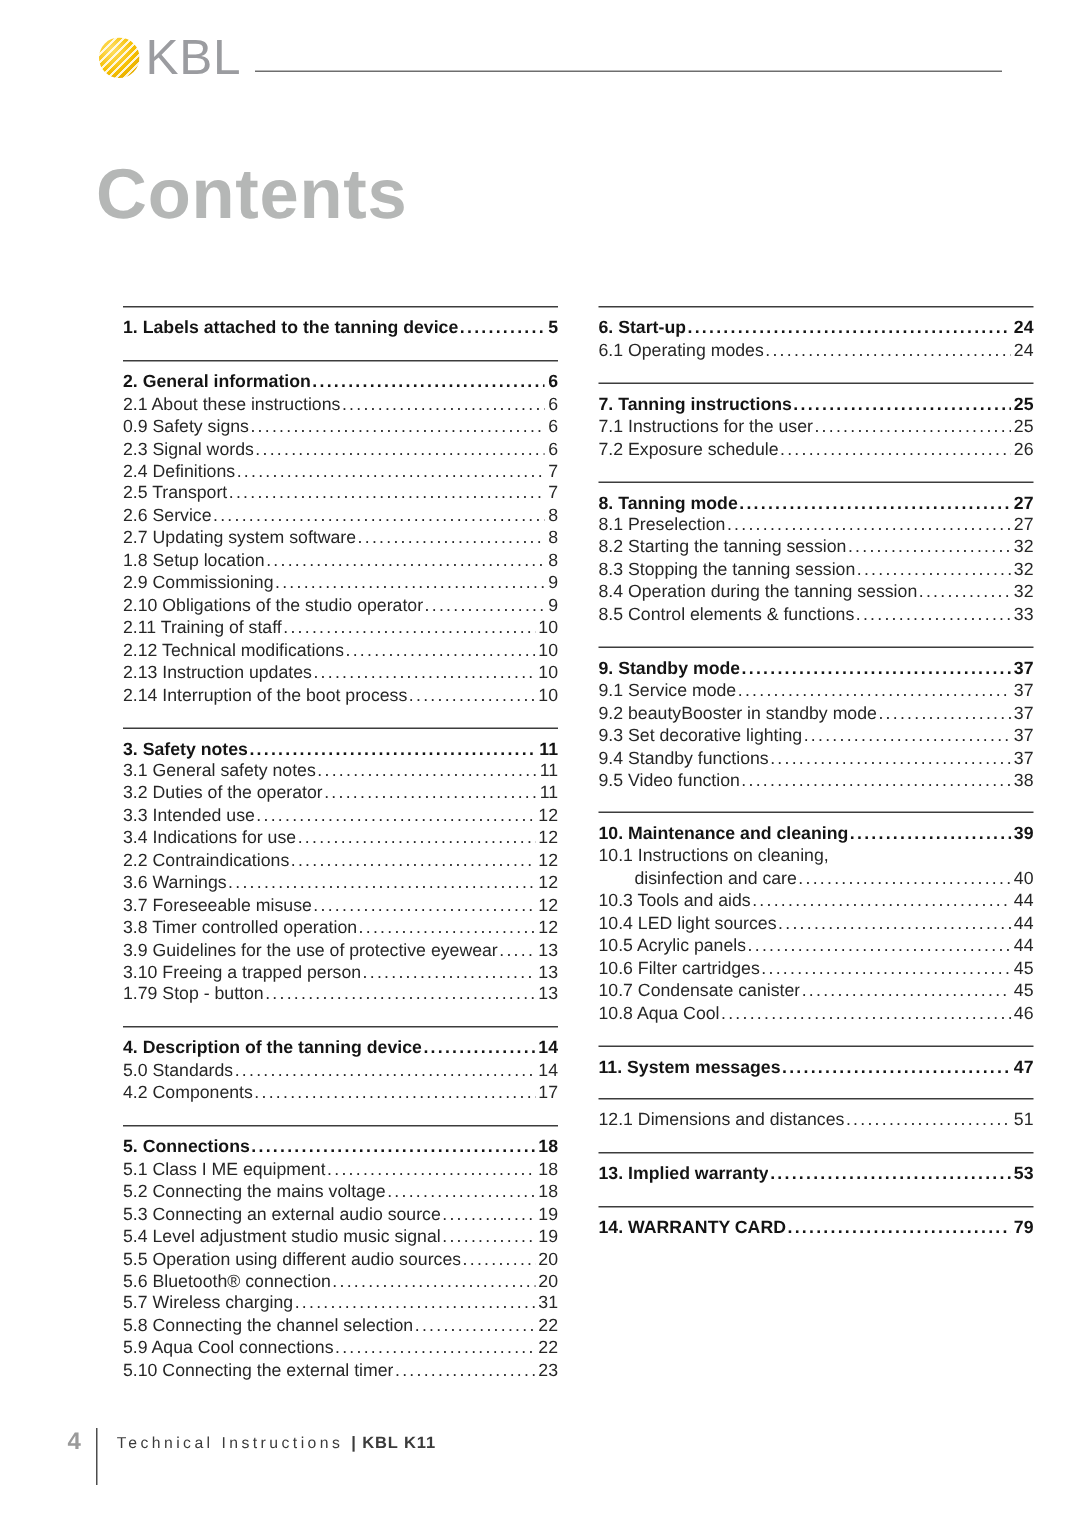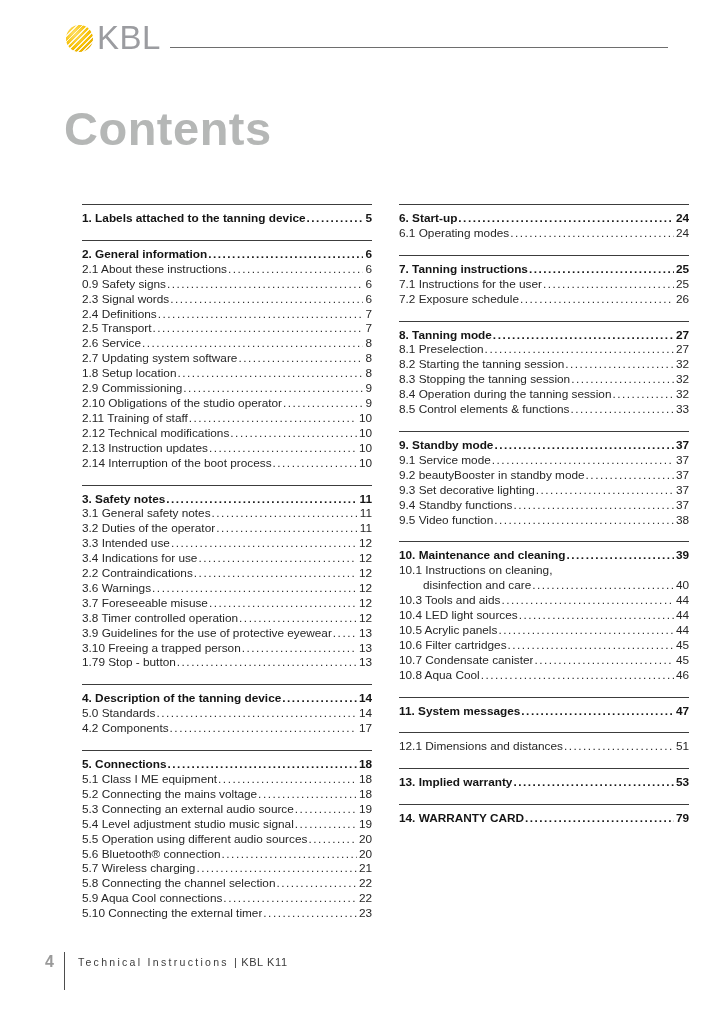--- a/index.html
+++ b/index.html
@@ -52,21 +52,21 @@
 
   
   .footer { position:absolute; left:45px; top:952px;
             display:flex; align-items:flex-start; }
   .footer-page { font-size:16px; font-weight:bold; color:#9a9a9a;
                  margin:1px 10px 0 0; }
   .footer-divider { width:1px; height:38px; background:#4d4d4d;
                     margin-right:13px; flex:0 0 auto; }
   .footer-text { font-size:10.5px; color:#3b3b3b; margin-top:4px;
                  letter-spacing:2.3px; white-space:nowrap; }
-  .footer-text .product { font-weight:normal; letter-spacing:0.6px;
+  .footer-text .product { font-weight:bold; letter-spacing:0.6px;
                           font-size:11px; }
 </style>
 </head>
 <body>
 
 <div class="page">
 
   <div class="header">
     <span class="logo-ball"></span>
     <span class="logo-text">KBL</span>
@@ -272,21 +272,21 @@
             <span class="toc-page">20</span>
           </div>
           <div class="toc-row">
             <span class="toc-label">5.6 Bluetooth® connection</span>
             <span class="toc-dots"></span>
             <span class="toc-page">20</span>
           </div>
           <div class="toc-row">
             <span class="toc-label">5.7 Wireless charging</span>
             <span class="toc-dots"></span>
-            <span class="toc-page">21</span>
+            <span class="toc-page">31</span>
           </div>
           <div class="toc-row">
             <span class="toc-label">5.8 Connecting the channel selection</span>
             <span class="toc-dots"></span>
             <span class="toc-page">22</span>
           </div>
           <div class="toc-row">
             <span class="toc-label">5.9 Aqua Cool connections</span>
             <span class="toc-dots"></span>
             <span class="toc-page">22</span>

